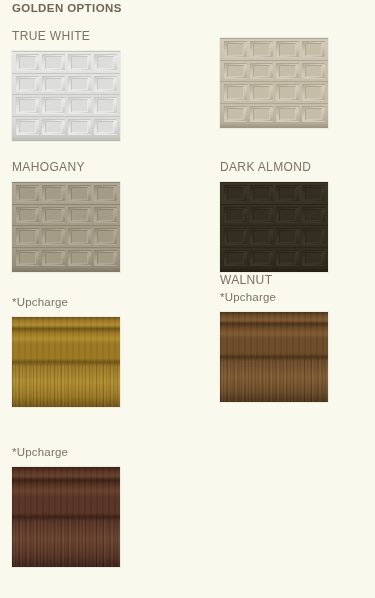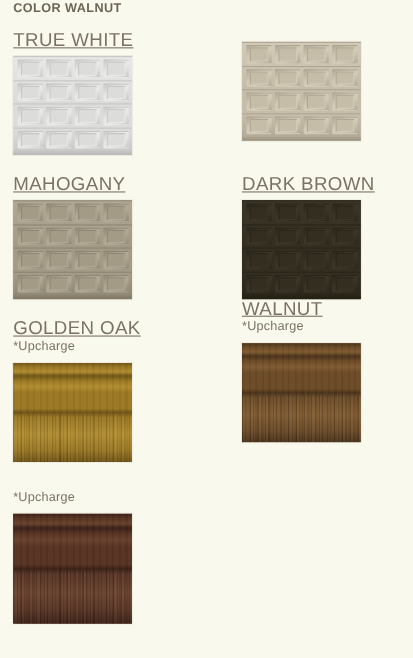--- a/index.html
+++ b/index.html
@@ -31,26 +31,25 @@
     left: 0;
     top: 30px;
     width: 375px;
   }
 
   .color-item {
     position: absolute;
   }
 
   .item-label {
-    font-size: 17px;
+    font-size: 12px;
     letter-spacing: 0.35px;
     color: #7b7263;
     line-height: 13px;
     white-space: nowrap;
-    text-decoration: underline;
   }
 
   .item-upcharge {
     font-size: 11.5px;
     letter-spacing: 0.2px;
     color: #7b7263;
     line-height: 13px;
     margin-top: 4px;
     white-space: nowrap;
   }
@@ -117,21 +116,21 @@
   .wood-sheen {
     position: absolute;
     inset: 0;
   }
 </style>
 </head>
 <body>
 
 <div>
 
-  <div class="panel-title">COLOR WALNUT</div>
+  <div class="panel-title">GOLDEN OPTIONS</div>
 
   <div class="grid" id="swatch-grid">
       <div class="color-item" style="left: 12px; top: 0px;">
         <div class="item-label">TRUE WHITE</div>
         <div class="swatch" style="background: rgb(220, 220, 218);">
           <div class="door" style="background: linear-gradient(rgb(232, 232, 230) 0%, rgb(220, 220, 218) 45%, rgb(220, 220, 218) 75%, rgb(198, 198, 196) 100%);">
             <div class="door-rows">
               <div class="door-row" style="border-top: 1px solid rgb(198, 198, 196);">
                 <div class="door-cell" style="background: linear-gradient(145deg, rgb(198, 198, 196) 0%, rgb(232, 232, 230) 38%, rgb(232, 232, 230) 62%, rgb(198, 198, 196) 100%); box-shadow: rgb(198, 198, 196) 0px 1px 0px inset, rgb(232, 232, 230) 0px -1px 0px inset;">
                   <span style="position: absolute; inset: 2px 3px; border-radius: 1px; background: rgb(220, 220, 218); box-shadow: rgb(198, 198, 196) 1px 1px 0px inset, rgb(232, 232, 230) -1px -1px 0px inset;"></span>
@@ -318,21 +317,21 @@
                 <div class="door-cell" style="background: linear-gradient(145deg, rgb(141, 134, 115) 0%, rgb(176, 168, 148) 38%, rgb(176, 168, 148) 62%, rgb(141, 134, 115) 100%); box-shadow: rgb(141, 134, 115) 0px 1px 0px inset, rgb(176, 168, 148) 0px -1px 0px inset;">
                   <span style="position: absolute; inset: 2px 3px; border-radius: 1px; background: rgb(163, 155, 134); box-shadow: rgb(141, 134, 115) 1px 1px 0px inset, rgb(176, 168, 148) -1px -1px 0px inset;"></span>
                 </div>
               </div>
             </div>
             <div class="door-foot" style="background: linear-gradient(rgb(141, 134, 115) 0%, rgb(126, 119, 101) 100%);"></div>
           </div>
         </div>
       </div>
       <div class="color-item" style="left: 220px; top: 131px;">
-        <div class="item-label">DARK BROWN</div>
+        <div class="item-label">DARK ALMOND</div>
         <div class="swatch" style="background: rgb(51, 46, 32);">
           <div class="door" style="background: linear-gradient(rgb(58, 53, 38) 0%, rgb(51, 46, 32) 45%, rgb(51, 46, 32) 75%, rgb(42, 37, 25) 100%);">
             <div class="door-rows">
               <div class="door-row" style="border-top: 1px solid rgb(42, 37, 25);">
                 <div class="door-cell" style="background: linear-gradient(145deg, rgb(42, 37, 25) 0%, rgb(58, 53, 38) 38%, rgb(58, 53, 38) 62%, rgb(42, 37, 25) 100%); box-shadow: rgb(42, 37, 25) 0px 1px 0px inset, rgb(58, 53, 38) 0px -1px 0px inset;">
                   <span style="position: absolute; inset: 2px 3px; border-radius: 1px; background: rgb(51, 46, 32); box-shadow: rgb(42, 37, 25) 1px 1px 0px inset, rgb(58, 53, 38) -1px -1px 0px inset;"></span>
                 </div>
                 <div class="door-cell" style="background: linear-gradient(145deg, rgb(42, 37, 25) 0%, rgb(58, 53, 38) 38%, rgb(58, 53, 38) 62%, rgb(42, 37, 25) 100%); box-shadow: rgb(42, 37, 25) 0px 1px 0px inset, rgb(58, 53, 38) 0px -1px 0px inset;">
                   <span style="position: absolute; inset: 2px 3px; border-radius: 1px; background: rgb(51, 46, 32); box-shadow: rgb(42, 37, 25) 1px 1px 0px inset, rgb(58, 53, 38) -1px -1px 0px inset;"></span>
                 </div>
@@ -384,21 +383,20 @@
                 <div class="door-cell" style="background: linear-gradient(145deg, rgb(42, 37, 25) 0%, rgb(58, 53, 38) 38%, rgb(58, 53, 38) 62%, rgb(42, 37, 25) 100%); box-shadow: rgb(42, 37, 25) 0px 1px 0px inset, rgb(58, 53, 38) 0px -1px 0px inset;">
                   <span style="position: absolute; inset: 2px 3px; border-radius: 1px; background: rgb(51, 46, 32); box-shadow: rgb(42, 37, 25) 1px 1px 0px inset, rgb(58, 53, 38) -1px -1px 0px inset;"></span>
                 </div>
               </div>
             </div>
             <div class="door-foot" style="background: linear-gradient(rgb(42, 37, 25) 0%, rgb(36, 32, 15) 100%);"></div>
           </div>
         </div>
       </div>
       <div class="color-item" style="left: 12px; top: 262px;">
-        <div class="item-label">GOLDEN OAK</div>
         <div class="item-upcharge">*Upcharge</div>
         <div class="swatch" style="background: rgb(154, 119, 34);">
           <div class="wood" style="background: linear-gradient(rgb(111, 84, 22) 0%, rgb(154, 119, 34) 4%, rgb(176, 140, 46) 9%, rgb(111, 84, 22) 13%, rgb(154, 119, 34) 18%, rgb(176, 140, 46) 24%, rgb(154, 119, 34) 30%, rgb(154, 119, 34) 46%, rgb(111, 84, 22) 50%, rgb(154, 119, 34) 55%, rgb(176, 140, 46) 72%, rgb(154, 119, 34) 88%, rgb(111, 84, 22) 100%);">
             <div class="wood-vgrain" style="top: 52%; background: repeating-linear-gradient(90deg, rgba(0, 0, 0, 0.16) 0px, rgba(0, 0, 0, 0.16) 1px, rgba(255, 255, 255, 0.05) 1px, rgba(255, 255, 255, 0.05) 3px, rgba(0, 0, 0, 0.1) 3px, rgba(0, 0, 0, 0.1) 4px, rgba(255, 255, 255, 0.02) 4px, rgba(255, 255, 255, 0.02) 7px); opacity: 0.85;"></div>
             <div class="wood-sheen" style="background: repeating-linear-gradient(90deg, rgba(0, 0, 0, 0.07) 0px, rgba(0, 0, 0, 0.07) 2px, rgba(255, 255, 255, 0.04) 2px, rgba(255, 255, 255, 0.04) 6px); opacity: 0.5;"></div>
           </div>
         </div>
       </div>
       <div class="color-item" style="left: 220px; top: 244px;">
         <div class="item-label">WALNUT</div>

